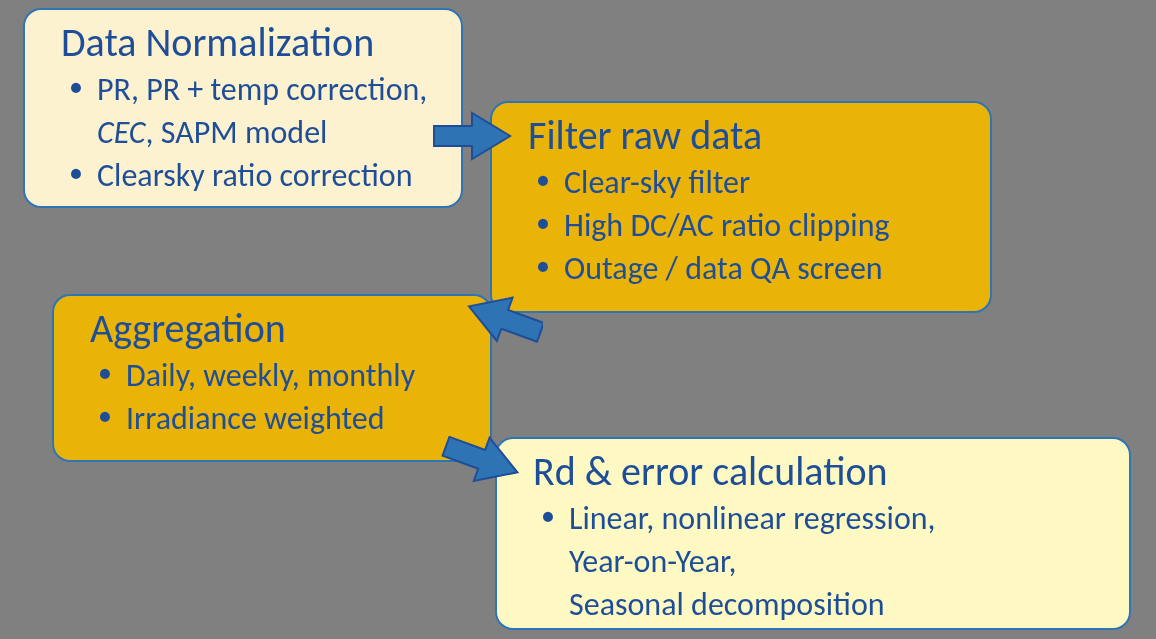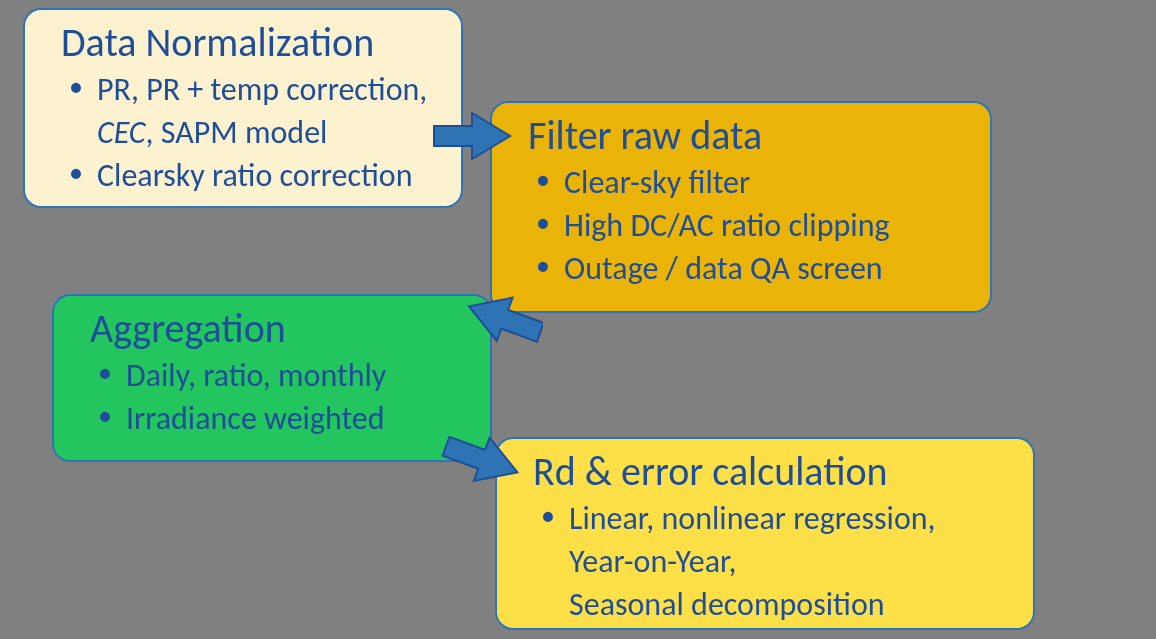--- a/index.html
+++ b/index.html
@@ -70,28 +70,28 @@
     top: 101px;
     width: 502px;
     height: 212px;
     background: #eab308;
   }
   .box-3 { 
     left: 52px;
     top: 294px;
     width: 440px;
     height: 168px;
-    background: #22c55e;
+    background: #eab308;
   }
   .box-4 { 
     left: 495px;
     top: 437px;
-    width: 540px;
+    width: 636px;
     height: 193px;
-    background: #fde047;
+    background: #fef9c3;
   }
 
   .arrow {
     position: absolute;
     pointer-events: none;
   }
 </style>
 </head>
 <body>
 
@@ -117,21 +117,21 @@
     <ul>
       <li><span>Clear-sky filter</span></li>
       <li><span>High DC/AC ratio clipping</span></li>
       <li><span>Outage / data QA screen</span></li>
     </ul>
   </div>
 
   <div class="box box-3">
     <h2>Aggregation</h2>
     <ul>
-      <li><span>Daily, ratio, monthly</span></li>
+      <li><span>Daily, weekly, monthly</span></li>
       <li><span>Irradiance weighted</span></li>
     </ul>
   </div>
 
   <div class="box box-4">
     <h2>Rd &amp; error calculation</h2>
     <ul>
       <li>
         <span>Linear, nonlinear regression,</span>
         <span class="cont">Year-on-Year,</span>

